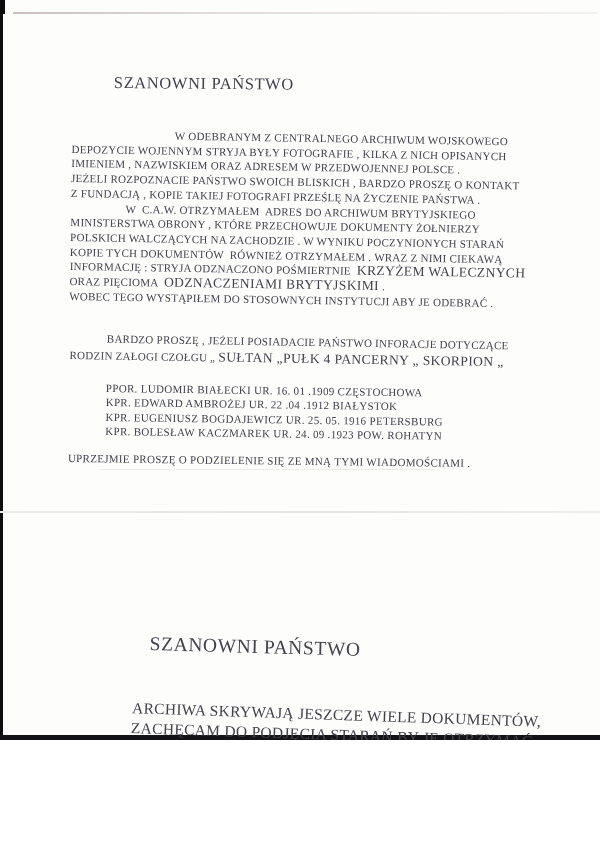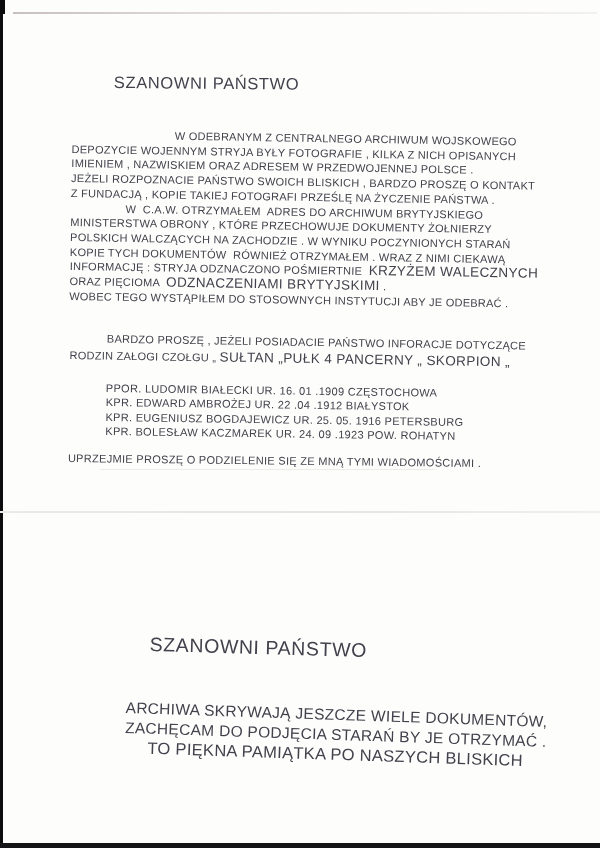--- a/index.html
+++ b/index.html
@@ -3,24 +3,24 @@
 <meta charset="utf-8">
 <style>
   html, body {
     margin: 0;
     padding: 0;
     background: #ffffff;
   }
   .page {
     position: relative;
     width: 600px;
-    height: 848px;
+    height: 740px;
     background: #fdfdfc;
     overflow: hidden;
-    font-family: Liberation Sans, sans-serif;
+    font-family: Liberation Serif, serif;
     color: #42424c;
   }
   
   .edge-left {
     position: absolute; left: 0; top: 0;
     width: 3px; height: 848px;
     background: #0d0d0f;
   }
   .edge-left-notch {
     position: absolute; left: 0; top: 0;

